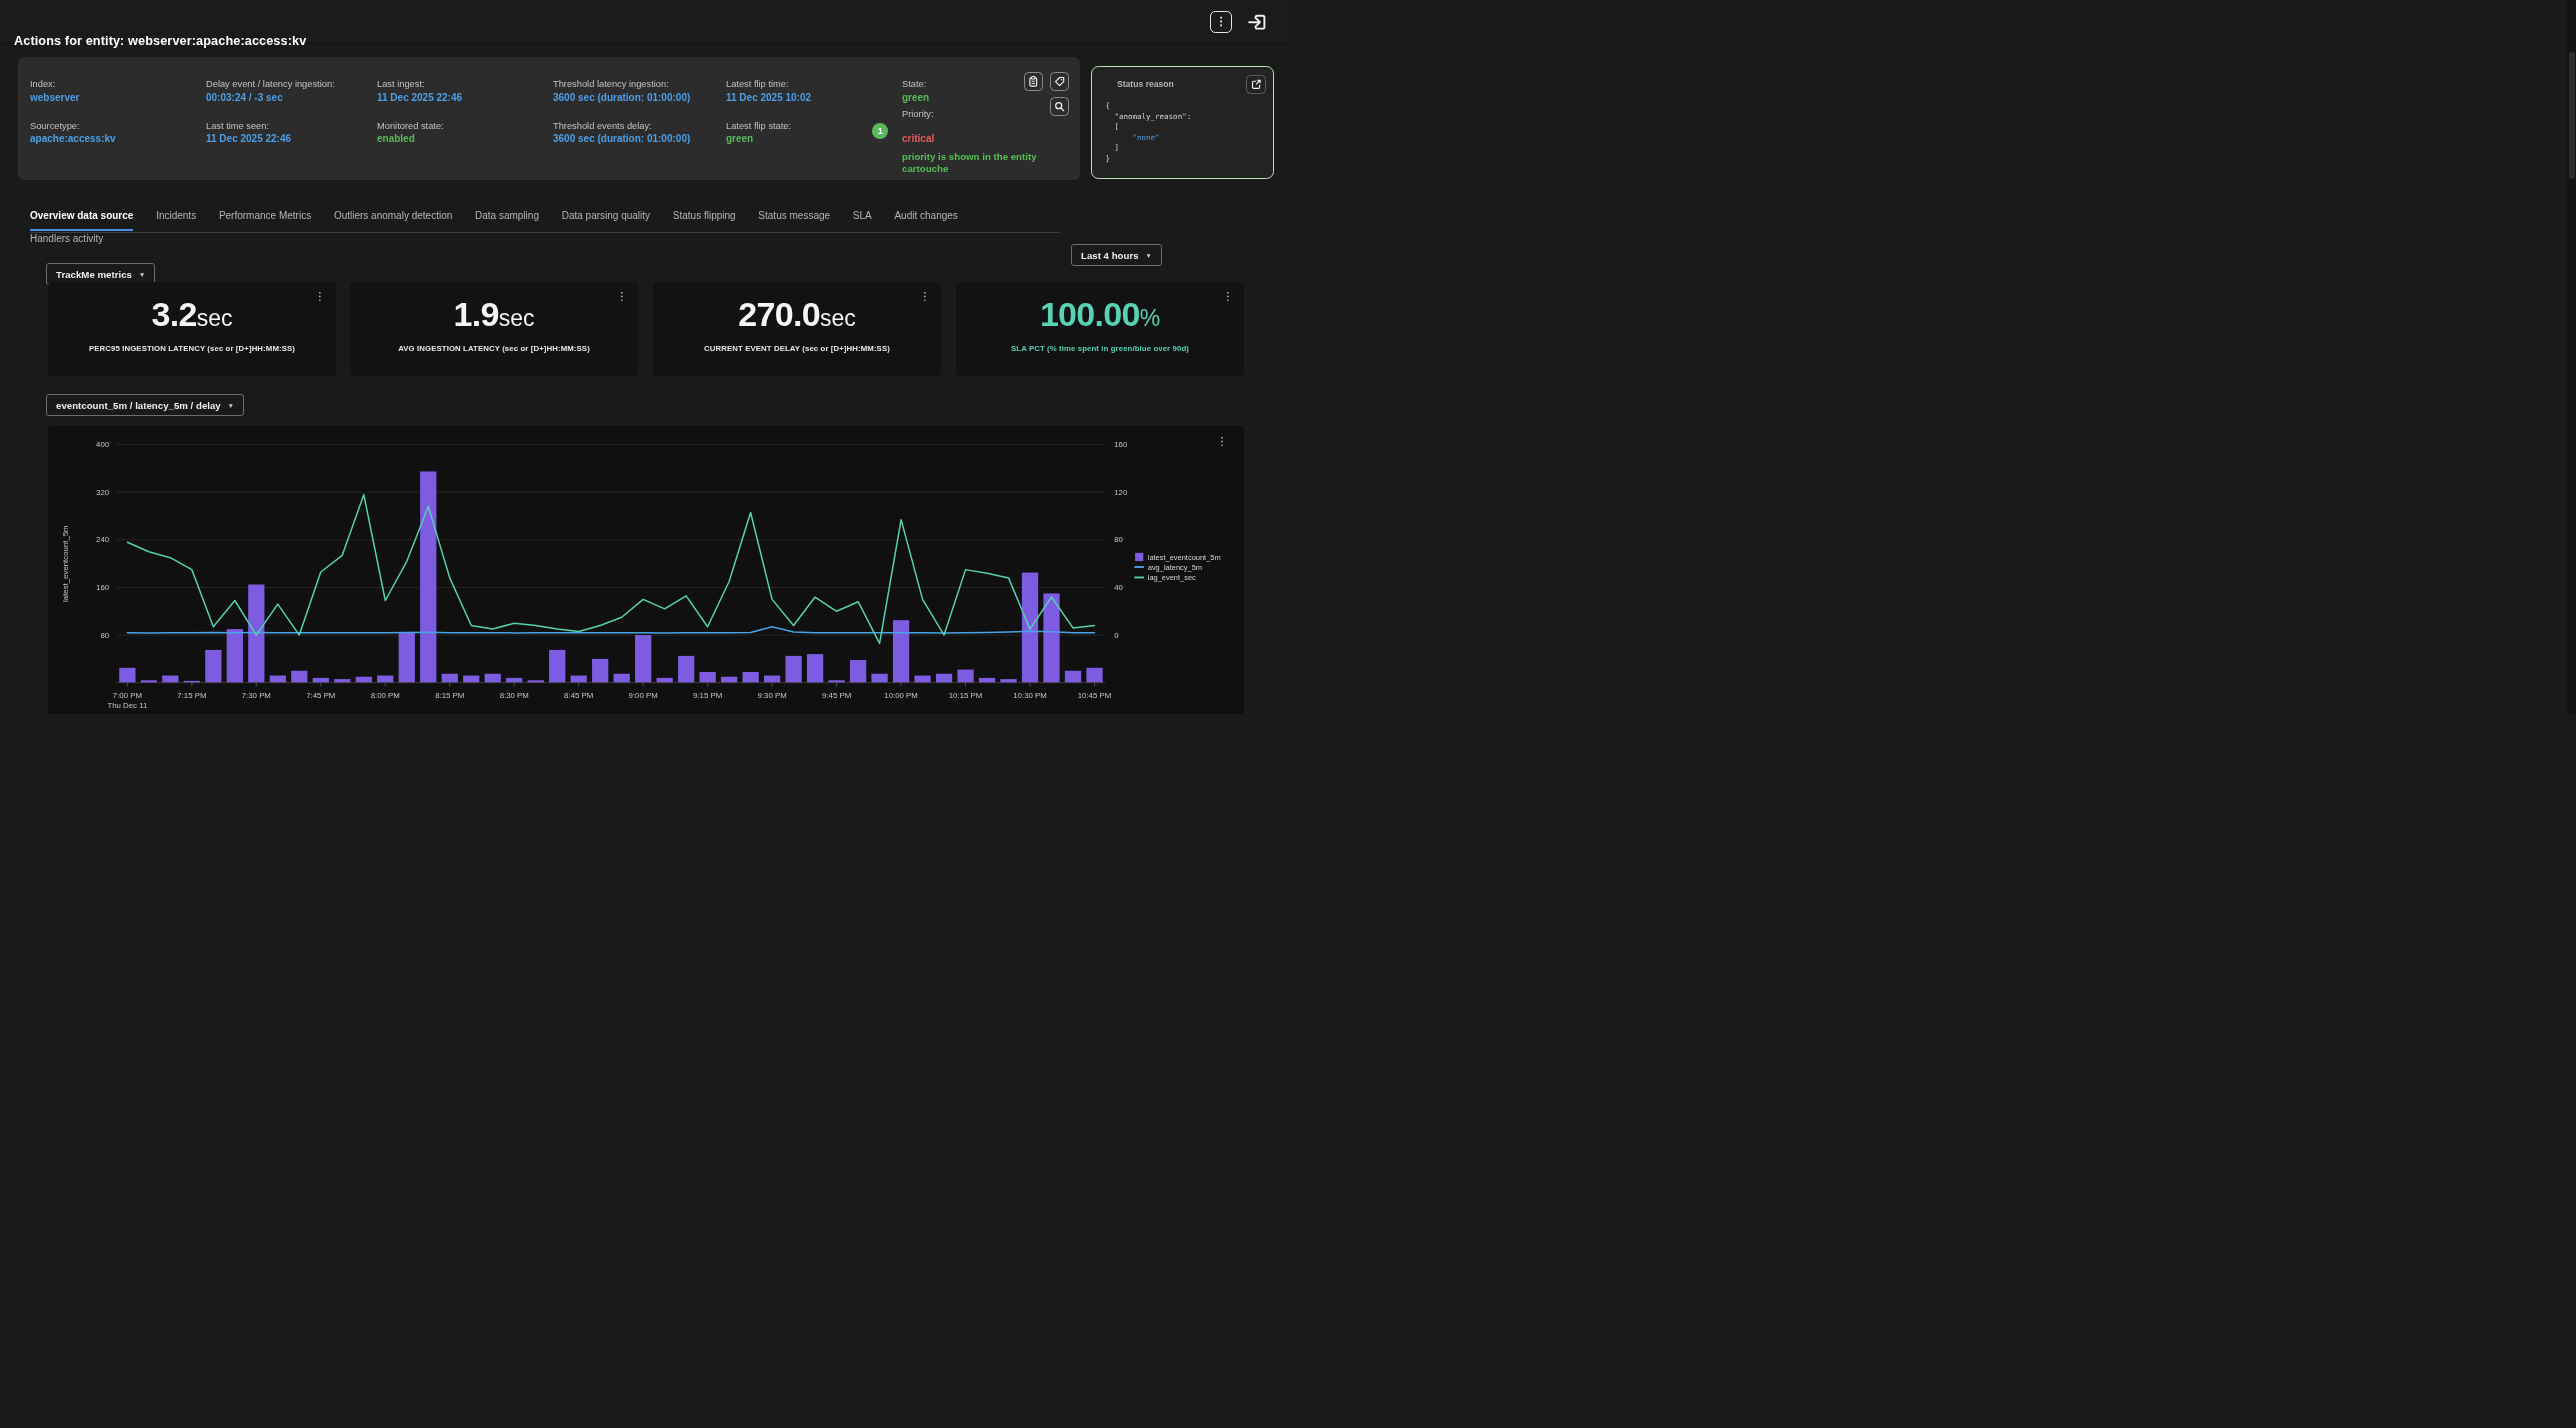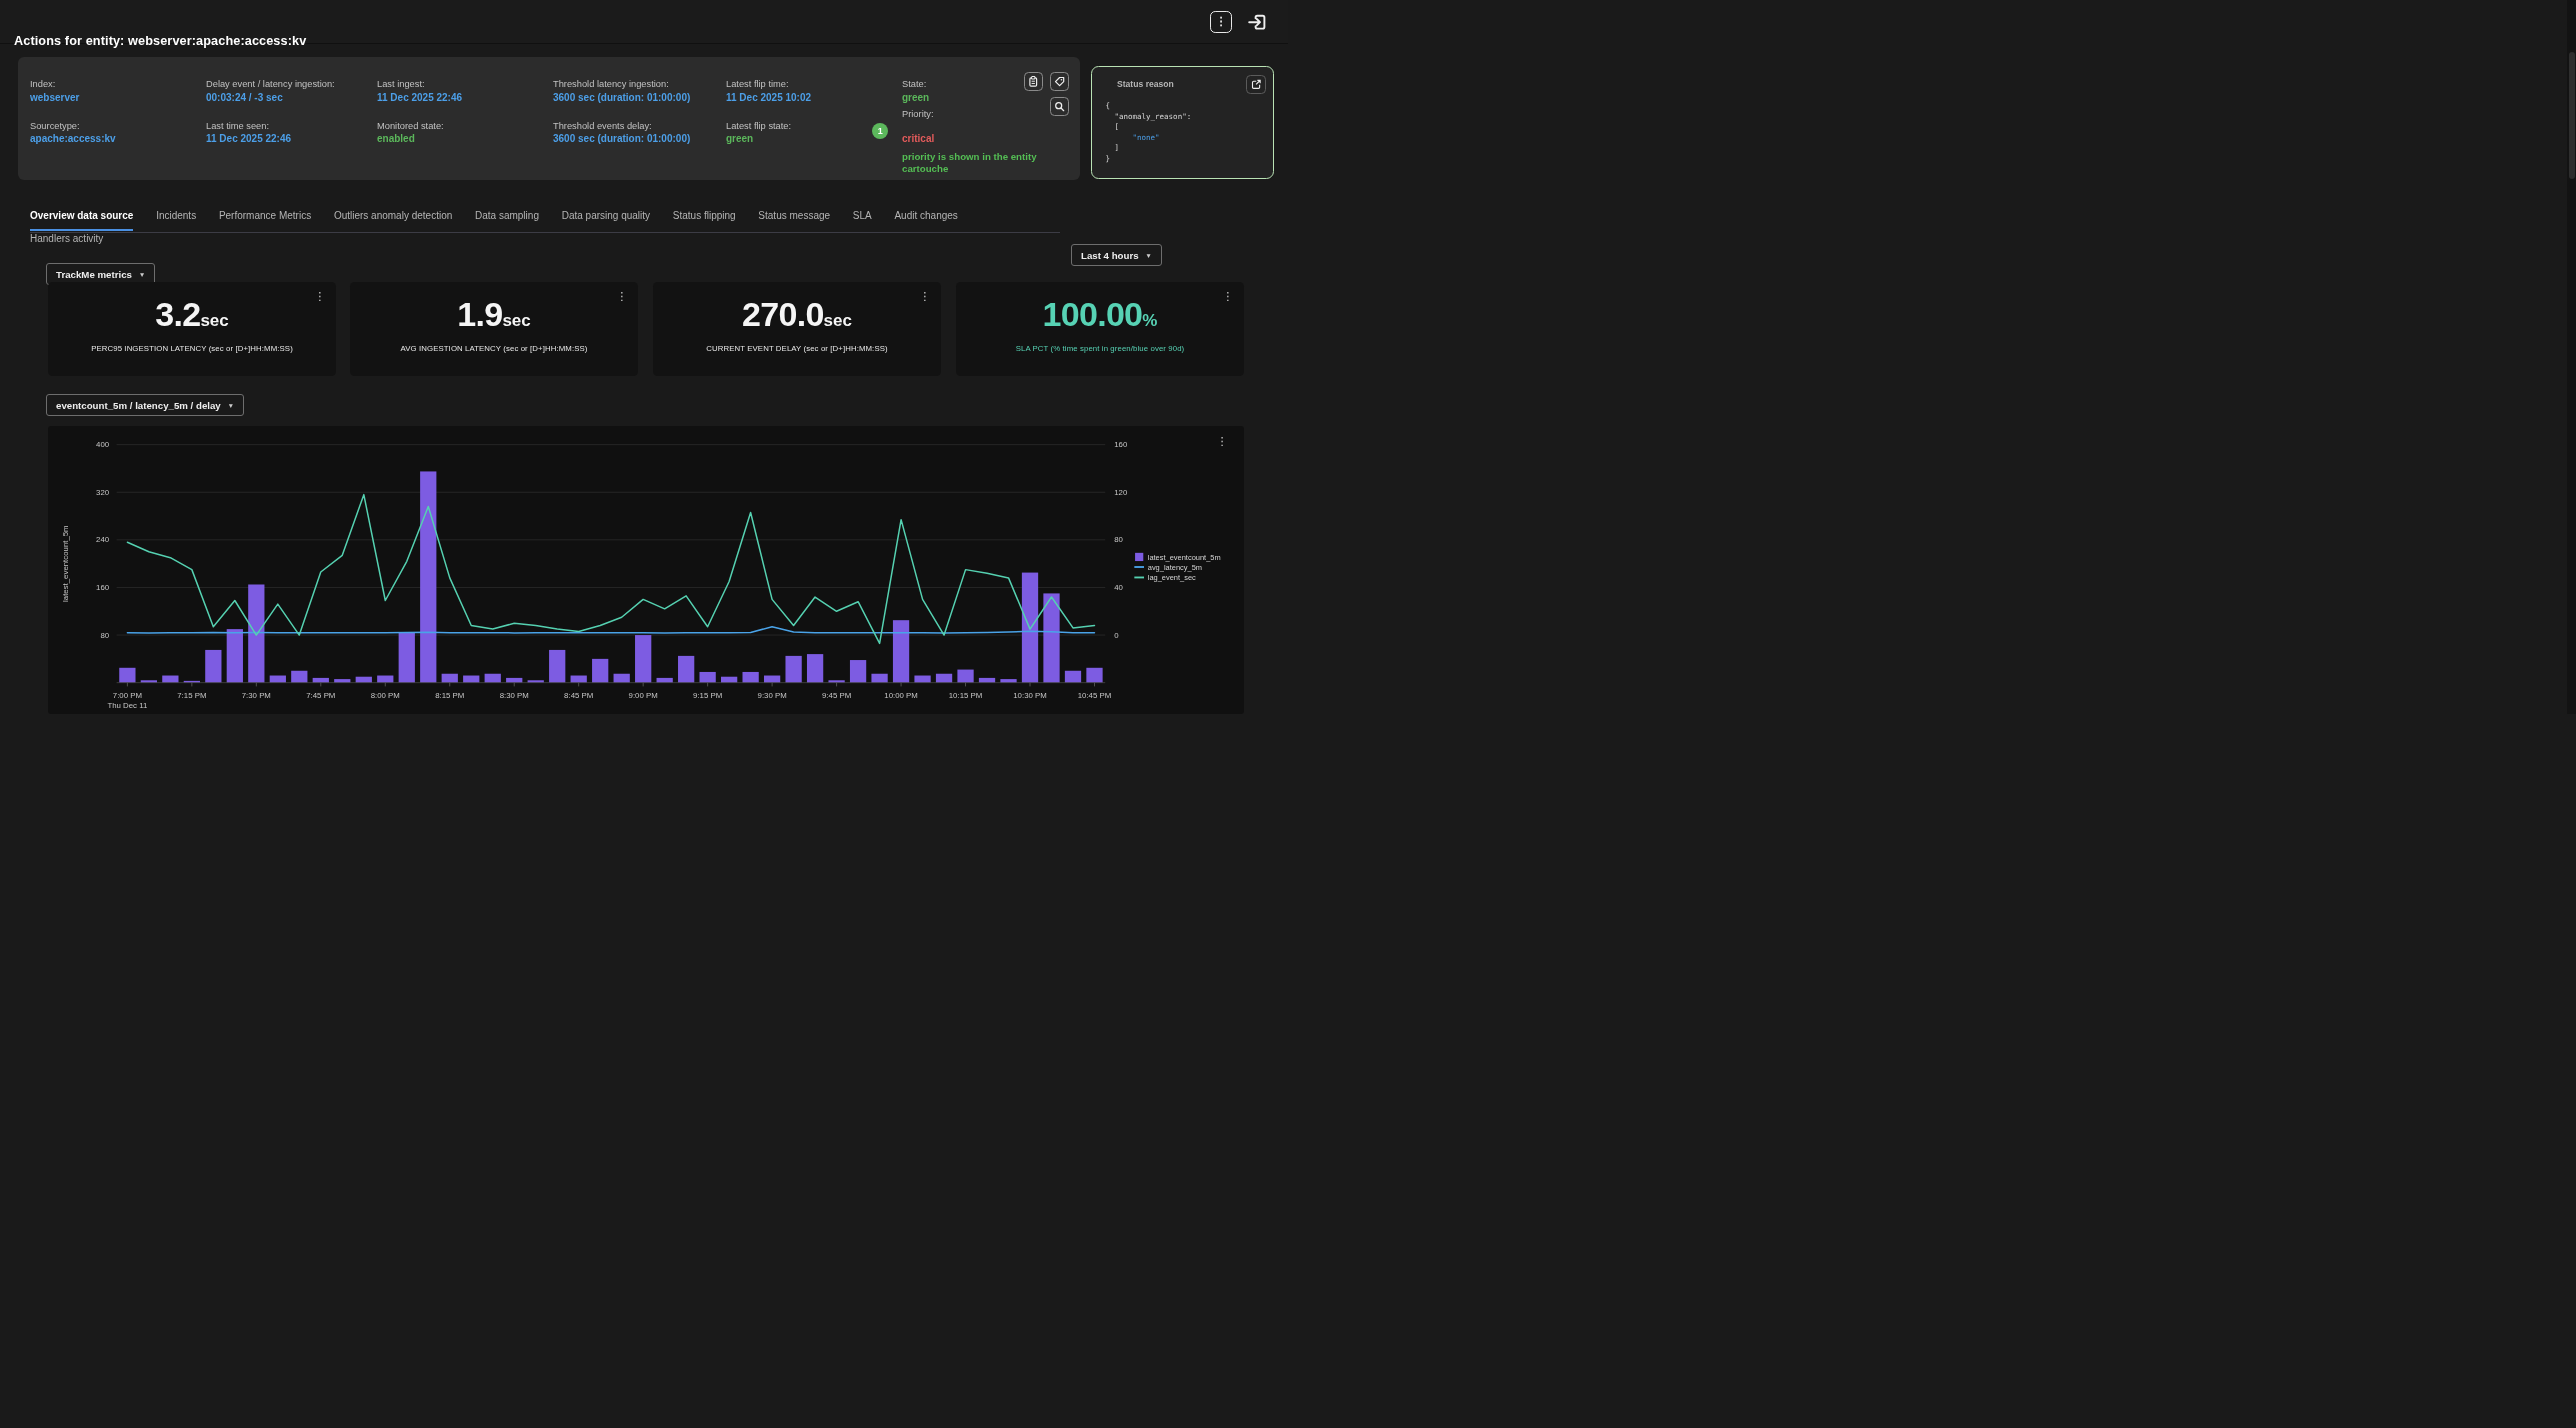--- a/index.html
+++ b/index.html
@@ -46,22 +46,22 @@
   .dropdown .caret { margin-left:6.7px; font-size:6.7px; color:#cccccc; }
   #dd-metrics { left:46px; top:244px;margin-top:19px; }
   #dd-range   { left:1071px; top:244px; }
   #dd-series  { left:46px; top:394px; }
 
   
   .kpi-card { position:absolute; top:282px; width:288px; height:94px; background:#121212; border-radius:4.5px; }
   .kpi-kebab { position:absolute; right:10.5px; top:7.5px; color:#d6d6d6; font-size:11.2px; cursor:pointer; }
   .kpi-center { position:absolute; left:0; right:0; top:13.4px; text-align:center; white-space:nowrap; }
   .kpi-value { font-size:34px; font-weight:bold; color:#f5f5f5; letter-spacing:-0.7px; }
-  .kpi-unit  { font-size:17px; font-weight:bold; color:#f5f5f5; }
-  .kpi-label { position:absolute; left:0; right:0; top:62px; text-align:center; font-size:7.8px; color:#e8e8e8; letter-spacing:0.1px; }
+  .kpi-unit  { font-size:23px; font-weight:normal; color:#f5f5f5; }
+  .kpi-label { position:absolute; left:0; right:0; top:62px; text-align:center; font-size:7.8px; color:#e8e8e8; letter-spacing:0.1px;font-weight:bold; }
   .kpi-teal .kpi-value, .kpi-teal .kpi-unit, .kpi-teal .kpi-label { color:#57d2b4; }
 
   
   #chart-panel { position:absolute; left:48px; top:426px; width:1196px; height:288px; background:#101010; border-radius:3px; }
   #chart-kebab { position:absolute; right:16.4px; top:9px; color:#d6d6d6; font-size:11.2px; cursor:pointer; }
 
   
   #right-strip { position:absolute; right:0; top:0; width:9px; height:714px; background:#131313; }
   #right-thumb { position:absolute; right:1.5px; top:52px; width:6px; height:127px; background:#2e2e2e; border-radius:3px; }
 

